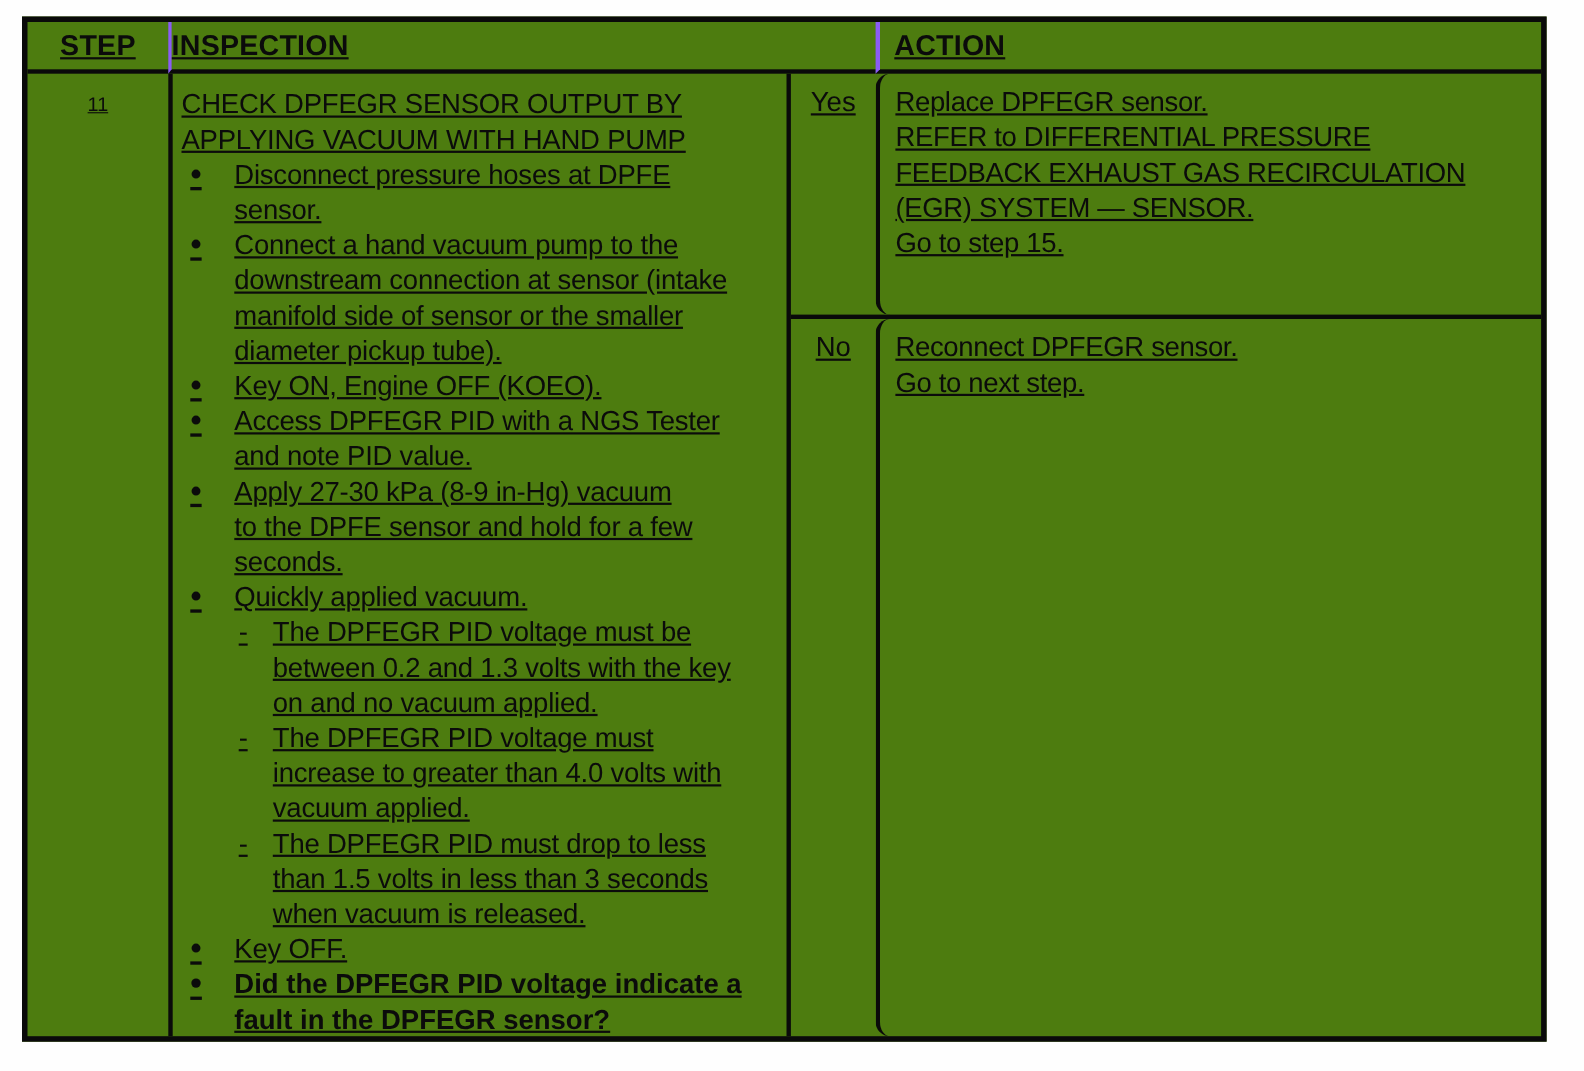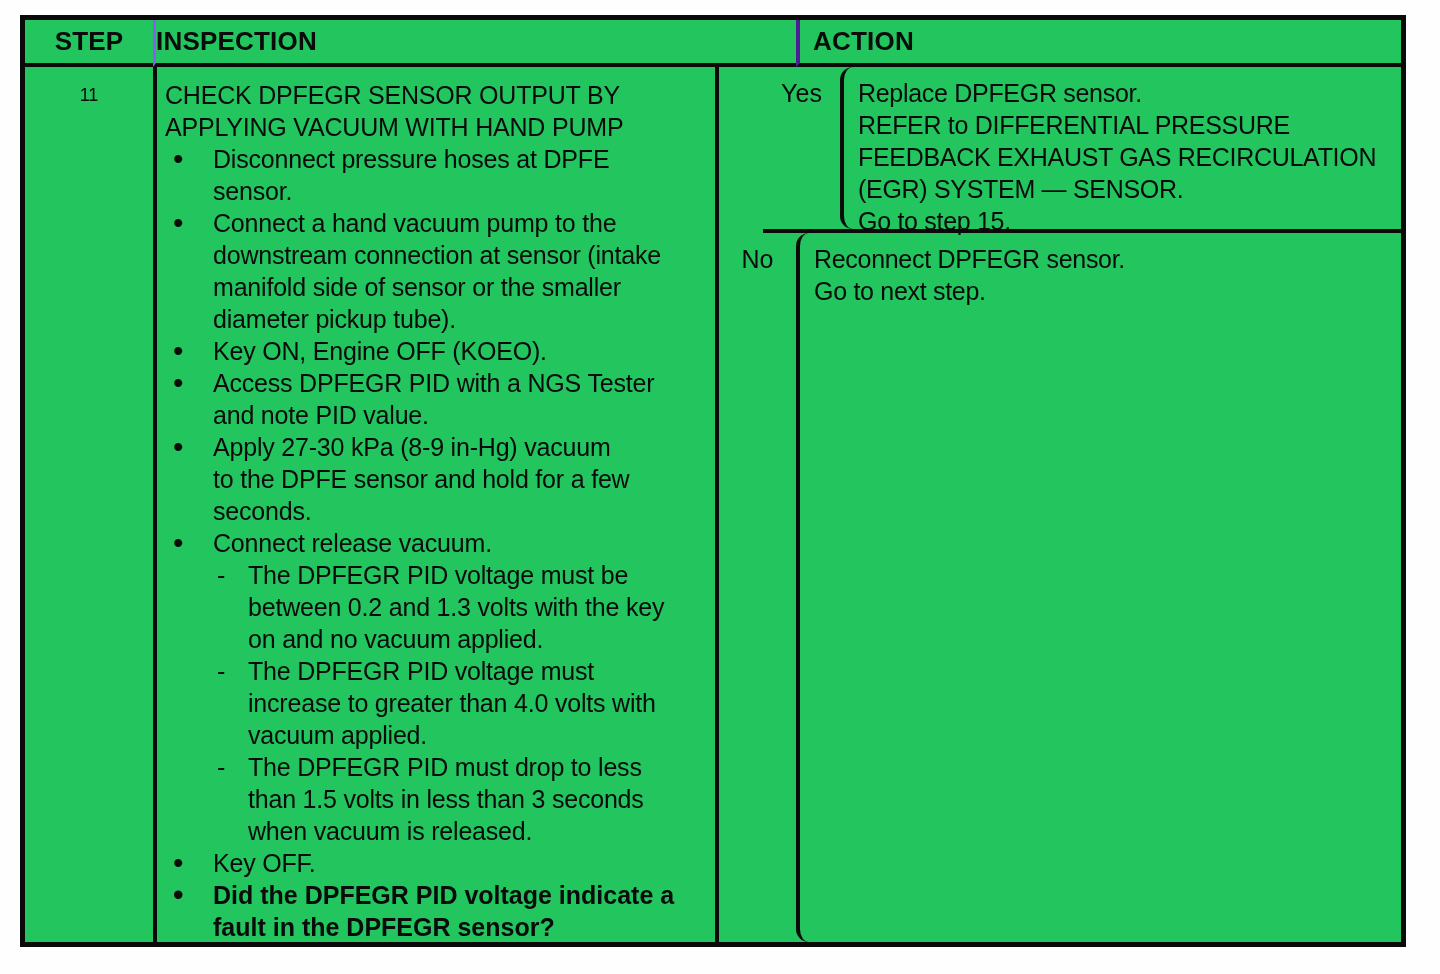--- a/index.html
+++ b/index.html
@@ -21,36 +21,37 @@
     position: absolute;
     left: 20px;
     top: 15px;
     width: 1386px;
     height: 932px;
     box-sizing: border-box;
     border: 5px solid #0a0a0a;
     display: grid;
     grid-template-columns: 128px 562px 81px 1fr;
     grid-template-rows: 47px 1fr;
-    background: #22c55e;
+    background: #4d7c0f;
+    text-decoration: underline;
   }
   .cell { box-sizing: border-box; overflow: hidden; }
 
   
   .hcell {
     border-bottom: 4px solid #0a0a0a;
     display: flex;
     align-items: center;
     font-weight: 700;
     font-size: 26px;
     letter-spacing: 0.2px;
   }
   .h-step { grid-column: 1; grid-row: 1; justify-content: center; }
   .h-inspection { grid-column: 2 / span 2; grid-row: 1; border-left: 3px solid #8b5cf6; }
-  .h-action { grid-column: 4; grid-row: 1; border-left: 4px solid #4c1d95; padding-left: 13px; }
+  .h-action { grid-column: 4; grid-row: 1; border-left: 4px solid #8b5cf6; padding-left: 13px; }
 
   
   .b-step {
     grid-column: 1; grid-row: 2;
     text-align: center;
     padding-top: 12px;
     font-size: 18px;
     line-height: 32px;
   }
   .b-inspection {
@@ -62,21 +63,21 @@
     letter-spacing: -0.2px;
   }
   .b-right {
     grid-column: 3 / span 2; grid-row: 2;
     border-left: 4px solid #0a0a0a;
     display: flex;
     flex-direction: column;
   }
 
   .outcome-row { display: flex; box-sizing: border-box; }
-  .outcome-row.first { height: 166px; border-bottom: 4px solid #0a0a0a; margin-left: 44px; }
+  .outcome-row.first { height: 223px; border-bottom: 4px solid #0a0a0a; }
   .outcome-row.last { flex: 1; }
   .answer-cell {
     width: 77px;
     flex: none;
     box-sizing: border-box;
     text-align: center;
     padding-top: 10px;
     font-size: 25px;
     line-height: 32px;
   }
@@ -157,21 +158,21 @@
 and note PID value.</span>
           </div>
           <div class="insp-item">
             <span class="marker">•</span>
             <span class="txt">Apply 27-30 kPa (8-9 in-Hg) vacuum
 to the DPFE sensor and hold for a few
 seconds.</span>
           </div>
           <div class="insp-item">
             <span class="marker">•</span>
-            <span class="txt">Connect release vacuum.</span>
+            <span class="txt">Quickly applied vacuum.</span>
           </div>
           <div class="insp-item lvl2">
             <span class="marker">-</span>
             <span class="txt">The DPFEGR PID voltage must be
 between 0.2 and 1.3 volts with the key
 on and no vacuum applied.</span>
           </div>
           <div class="insp-item lvl2">
             <span class="marker">-</span>
             <span class="txt">The DPFEGR PID voltage must

